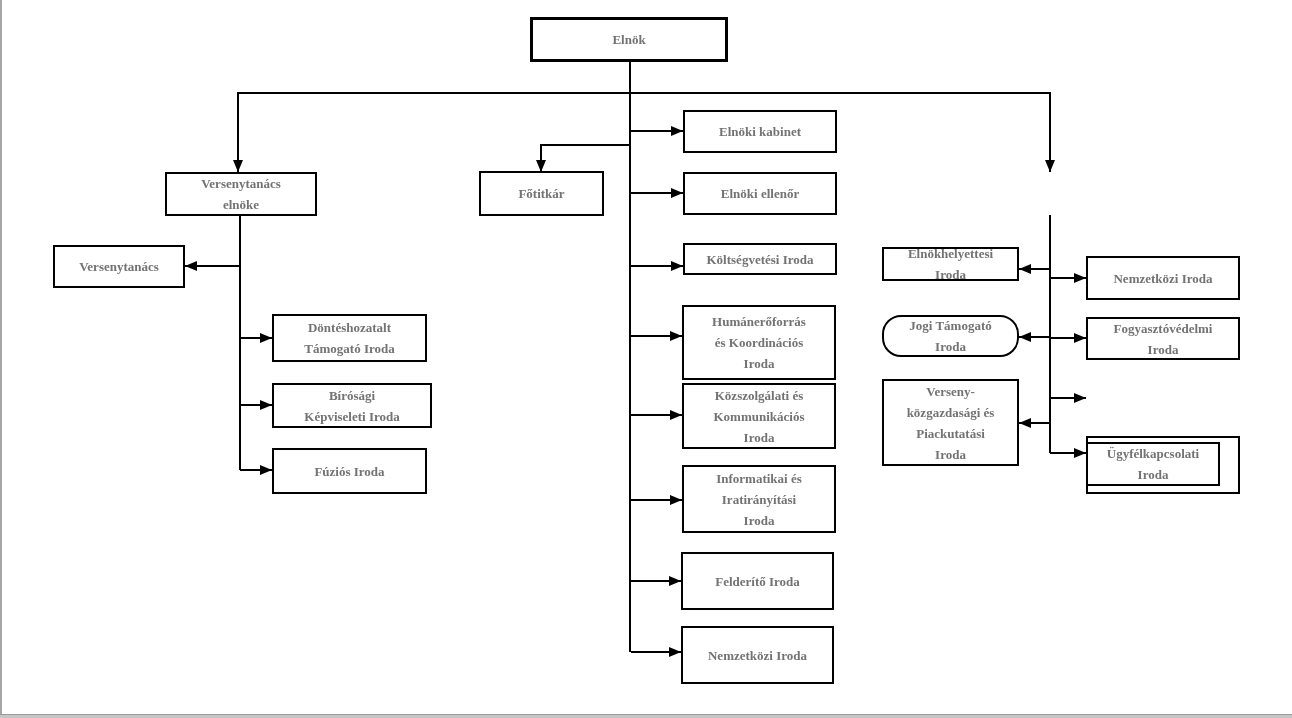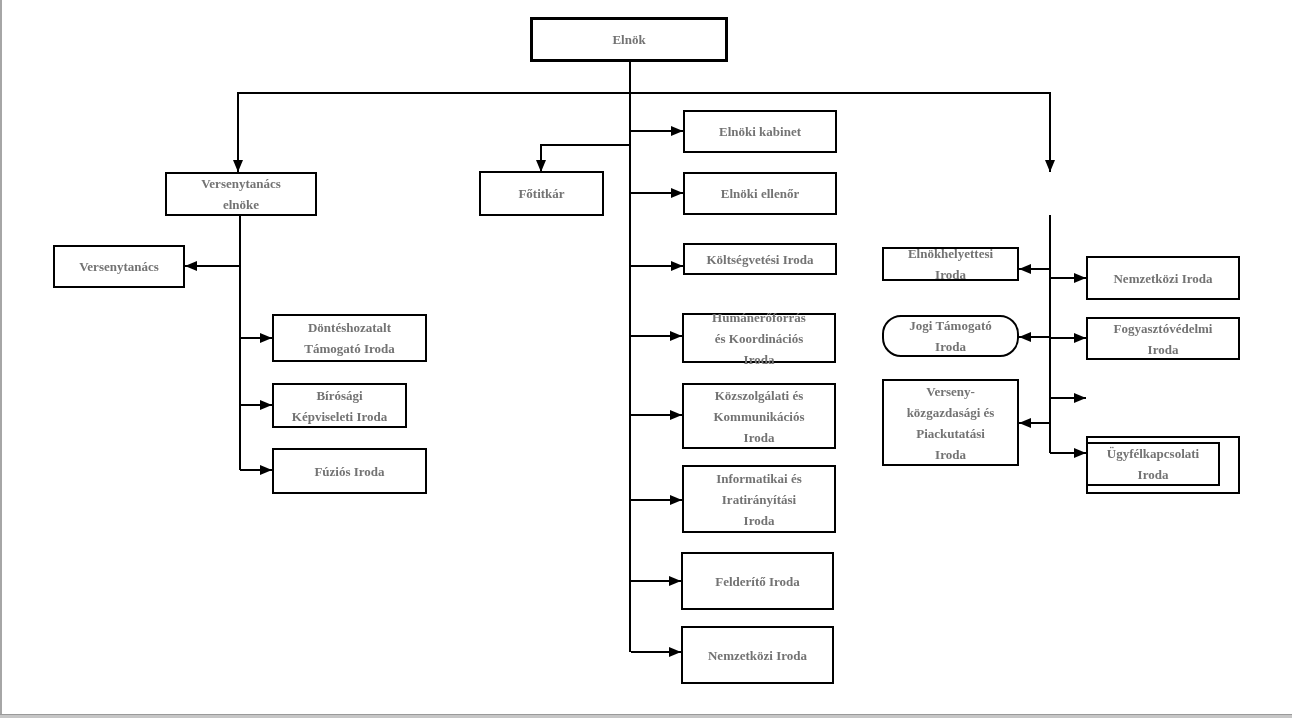--- a/index.html
+++ b/index.html
@@ -35,27 +35,27 @@
     font-size: 13px;
     line-height: 21px;
     color: #737373;
     white-space: pre-line;
   }
   
   #n-elnok                { left:530px; top:17px;  width:198px; height:45px; border-width:3px; }
   #n-versenytanacs-elnoke { left:165px; top:172px; width:152px; height:44px; }
   #n-versenytanacs        { left:53px;  top:245px; width:132px; height:43px; }
   #n-donteshozatalt       { left:272px; top:314px; width:155px; height:48px; }
-  #n-birosagi             { left:272px; top:383px; width:135px; height:45px; }
+  #n-birosagi             { left:272px; top:383px; width:160px; height:45px; }
   #n-fuzios               { left:272px; top:448px; width:155px; height:46px; }
   #n-fotitkar             { left:479px; top:171px; width:125px; height:45px; }
   #n-elnoki-kabinet       { left:683px; top:110px; width:154px; height:43px; }
   #n-belso-ellenor        { left:683px; top:172px; width:154px; height:43px; }
   #n-koltsegvetesi        { left:683px; top:243px; width:154px; height:32px; }
-  #n-humaneroforras       { left:682px; top:313px; width:154px; height:50px;text-align:center; }
+  #n-humaneroforras       { left:682px; top:305px; width:154px; height:75px;text-align:center; }
   #n-kozszolgalati        { left:682px; top:383px; width:154px; height:66px; }
   #n-informatikai         { left:682px; top:465px; width:154px; height:68px; }
   #n-felderito            { left:681px; top:552px; width:153px; height:58px;text-align:center; }
   #n-nemzetkozi           { left:681px; top:626px; width:153px; height:58px; }
   #n-altalanos            { left:953px; top:172px; width:196px; height:44px; }
   #n-elnokhelyettesi      { left:882px; top:247px; width:137px; height:34px; }
   #n-jogi                 { left:882px; top:315px; width:137px; height:42px;border-radius:19px; }
   #n-verseny-kozgazdasagi { left:882px; top:379px; width:137px; height:87px; }
   #n-antitroszt           { left:1086px; top:256px; width:154px; height:44px; }
   #n-fogyasztovedelmi     { left:1086px; top:317px; width:154px; height:43px; }

